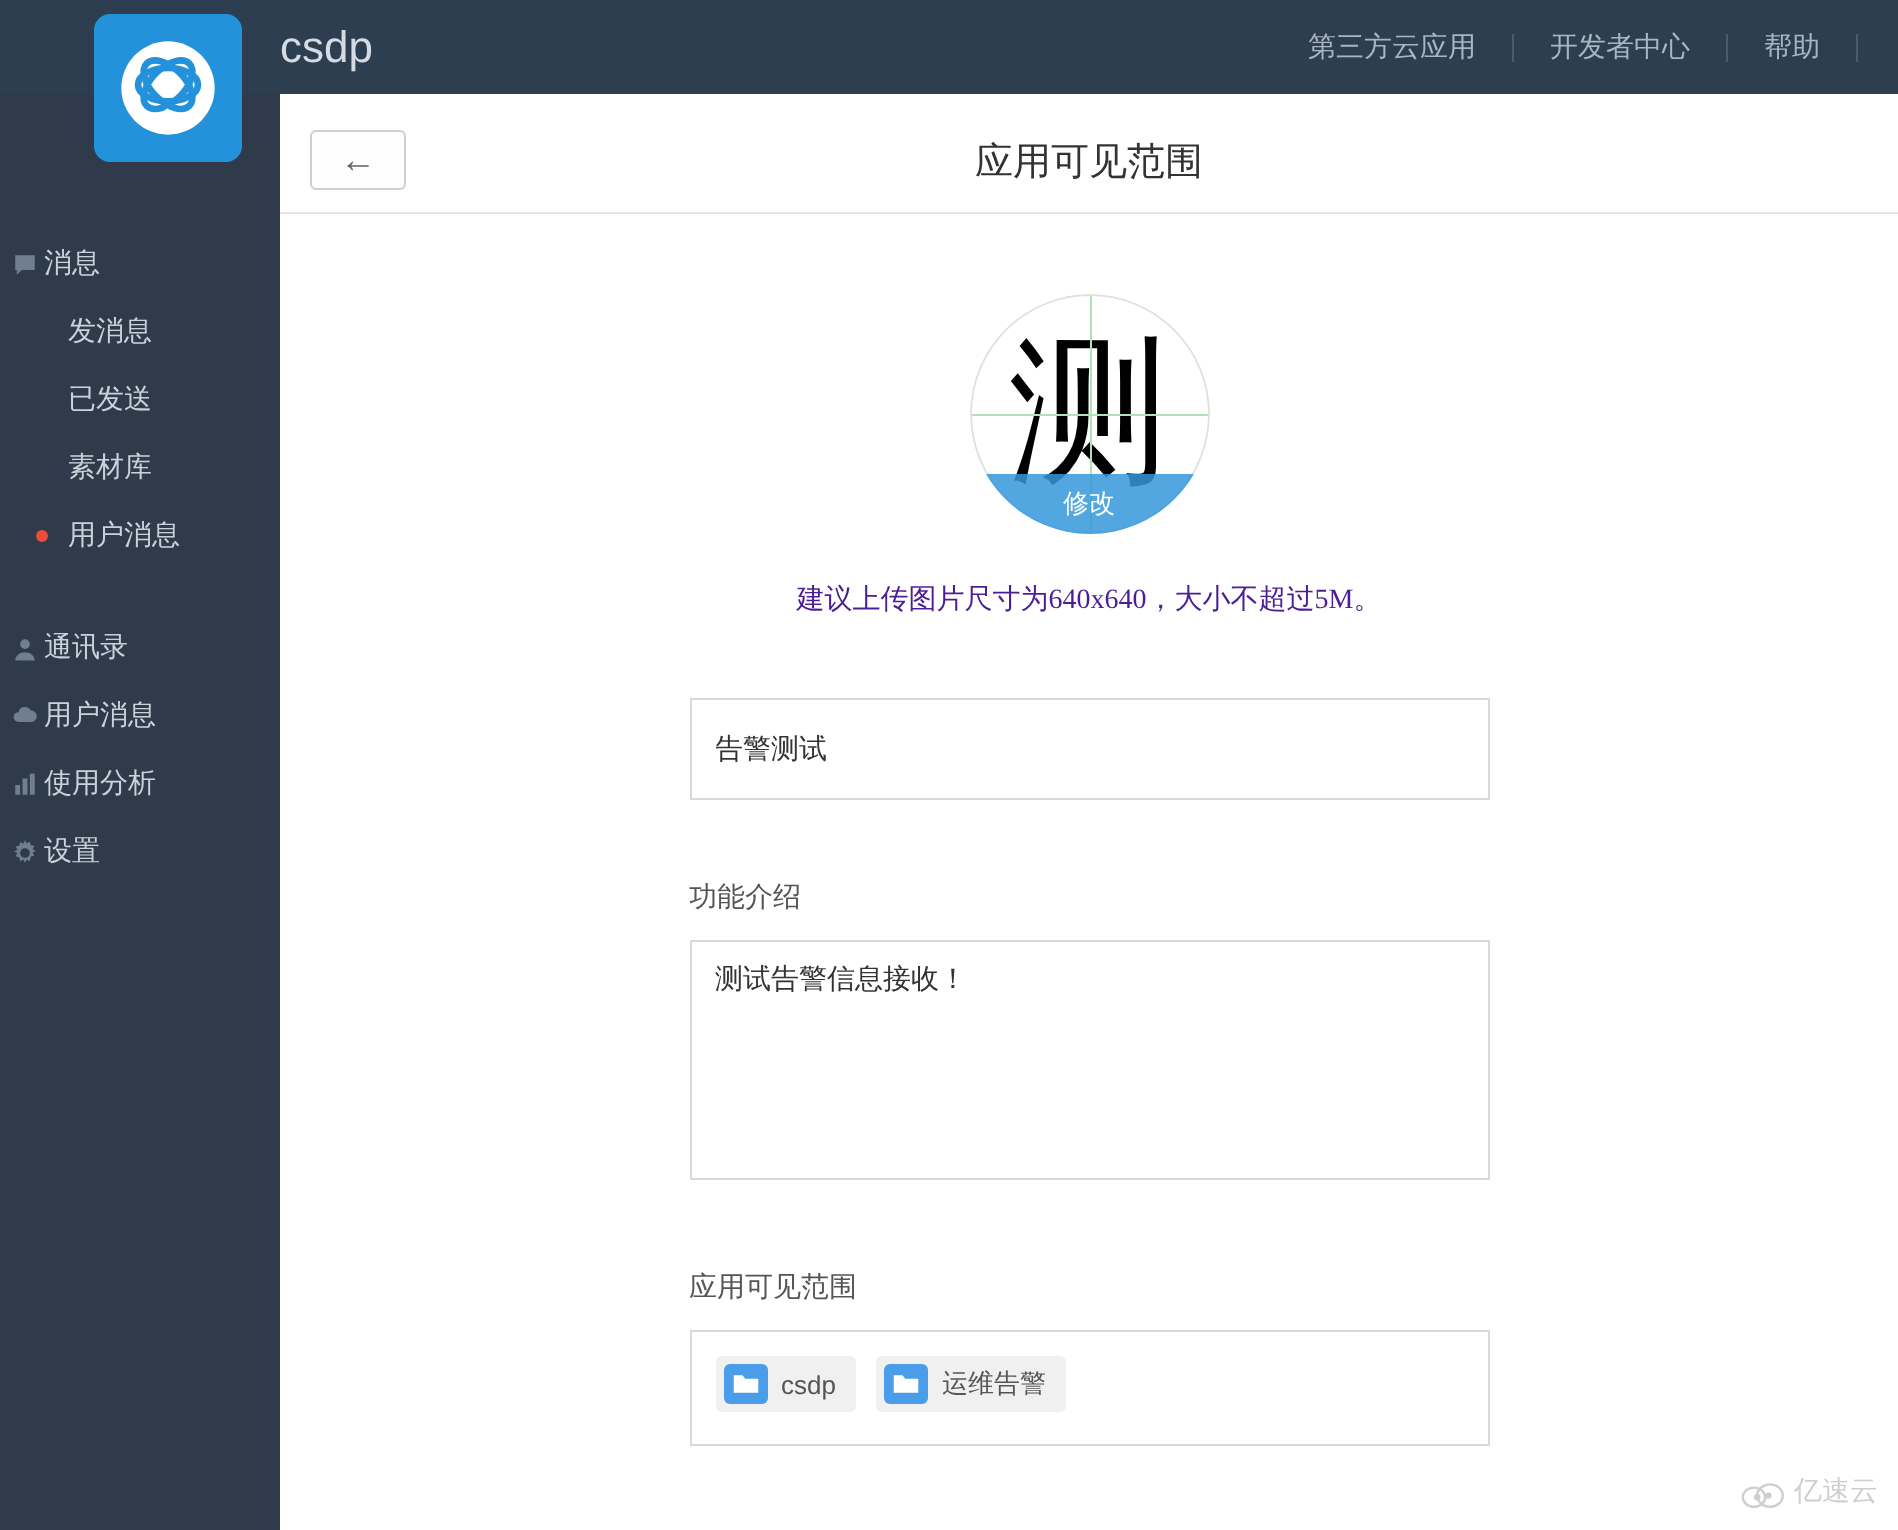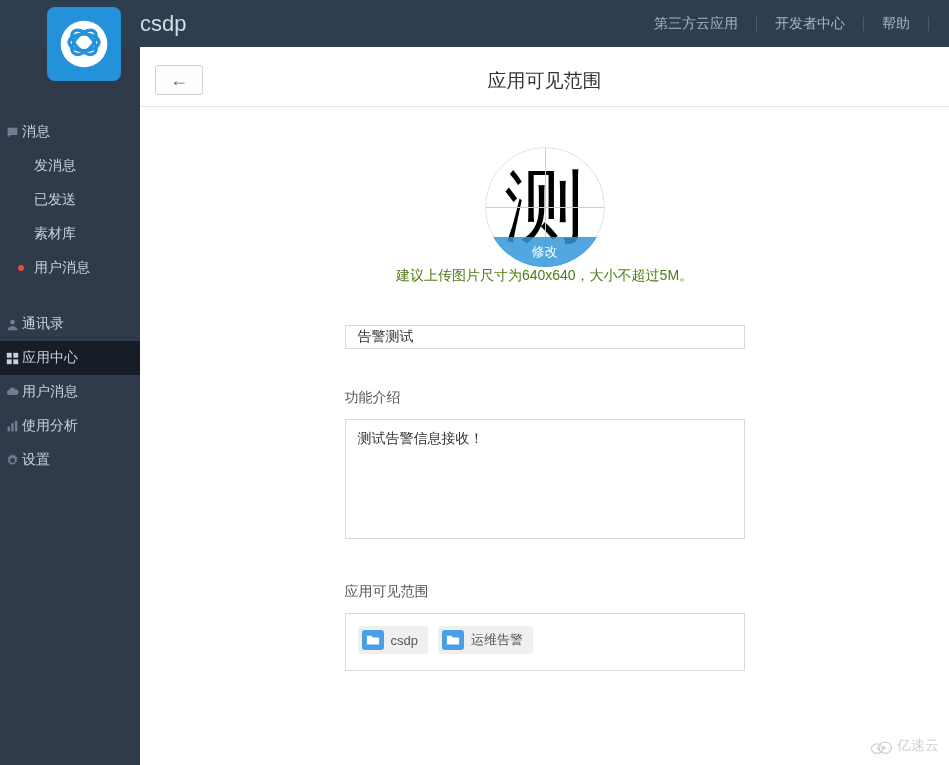--- a/index.html
+++ b/index.html
@@ -205,35 +205,37 @@
       bottom: 0;
       height: 30px;
       background: rgba(52, 152, 219, 0.85);
       color: #fff;
       font-size: 13px;
       display: flex;
       align-items: center;
       justify-content: center;
     }
     .hint {
-      color: #4d7c0f;
-      font-size: 14px;
+      margin-top: 24px;
+      color: #4c1d95;
+      font-size: 14px;
+      font-family: Liberation Serif, serif;
     }
     .form-section {
       width: 400px;
       margin-top: 40px;
     }
     .form-label {
       font-size: 14px;
       color: #555;
       margin-bottom: 12px;
     }
     .text-input {
       width: 100%;
-      height: 24px;
+      height: 51px;
       border: 1px solid #d9d9d9;
       padding: 0 12px;
       font-size: 14px;
       color: #333;
       outline: none;
       font-family: inherit;
     }
     .textarea-input {
       width: 100%;
       height: 120px;
@@ -346,31 +348,20 @@
   <div style="height:22px"></div>
 
   <div class="sidebar-item">
     <span class="icon-slot">
       <svg width="13" height="13" viewBox="0 0 16 16">
           <circle cx="8" cy="5" r="3" fill="currentColor"></circle>
           <path d="M2 15c0-3 3-5 6-5s6 2 6 5z" fill="currentColor"></path>
         </svg>
     </span>
     <span>通讯录</span>
-  </div>
-  <div class="sidebar-item active">
-    <span class="icon-slot" style="color:#c9d2db">
-      <svg width="13" height="13" viewBox="0 0 16 16">
-          <rect x="1" y="1" width="6" height="6" fill="currentColor"></rect>
-          <rect x="9" y="1" width="6" height="6" fill="currentColor"></rect>
-          <rect x="1" y="9" width="6" height="6" fill="currentColor"></rect>
-          <rect x="9" y="9" width="6" height="6" fill="currentColor"></rect>
-        </svg>
-    </span>
-    <span>应用中心</span>
   </div>
   <div class="sidebar-item">
     <span class="icon-slot">
       <svg width="13" height="13" viewBox="0 0 16 16">
           <path d="M4 11a3 3 0 010-6 4 4 0 017.5-1A3 3 0 0112 11z" fill="currentColor"></path>
         </svg>
     </span>
     <span>用户消息</span>
   </div>
   <div class="sidebar-item">

